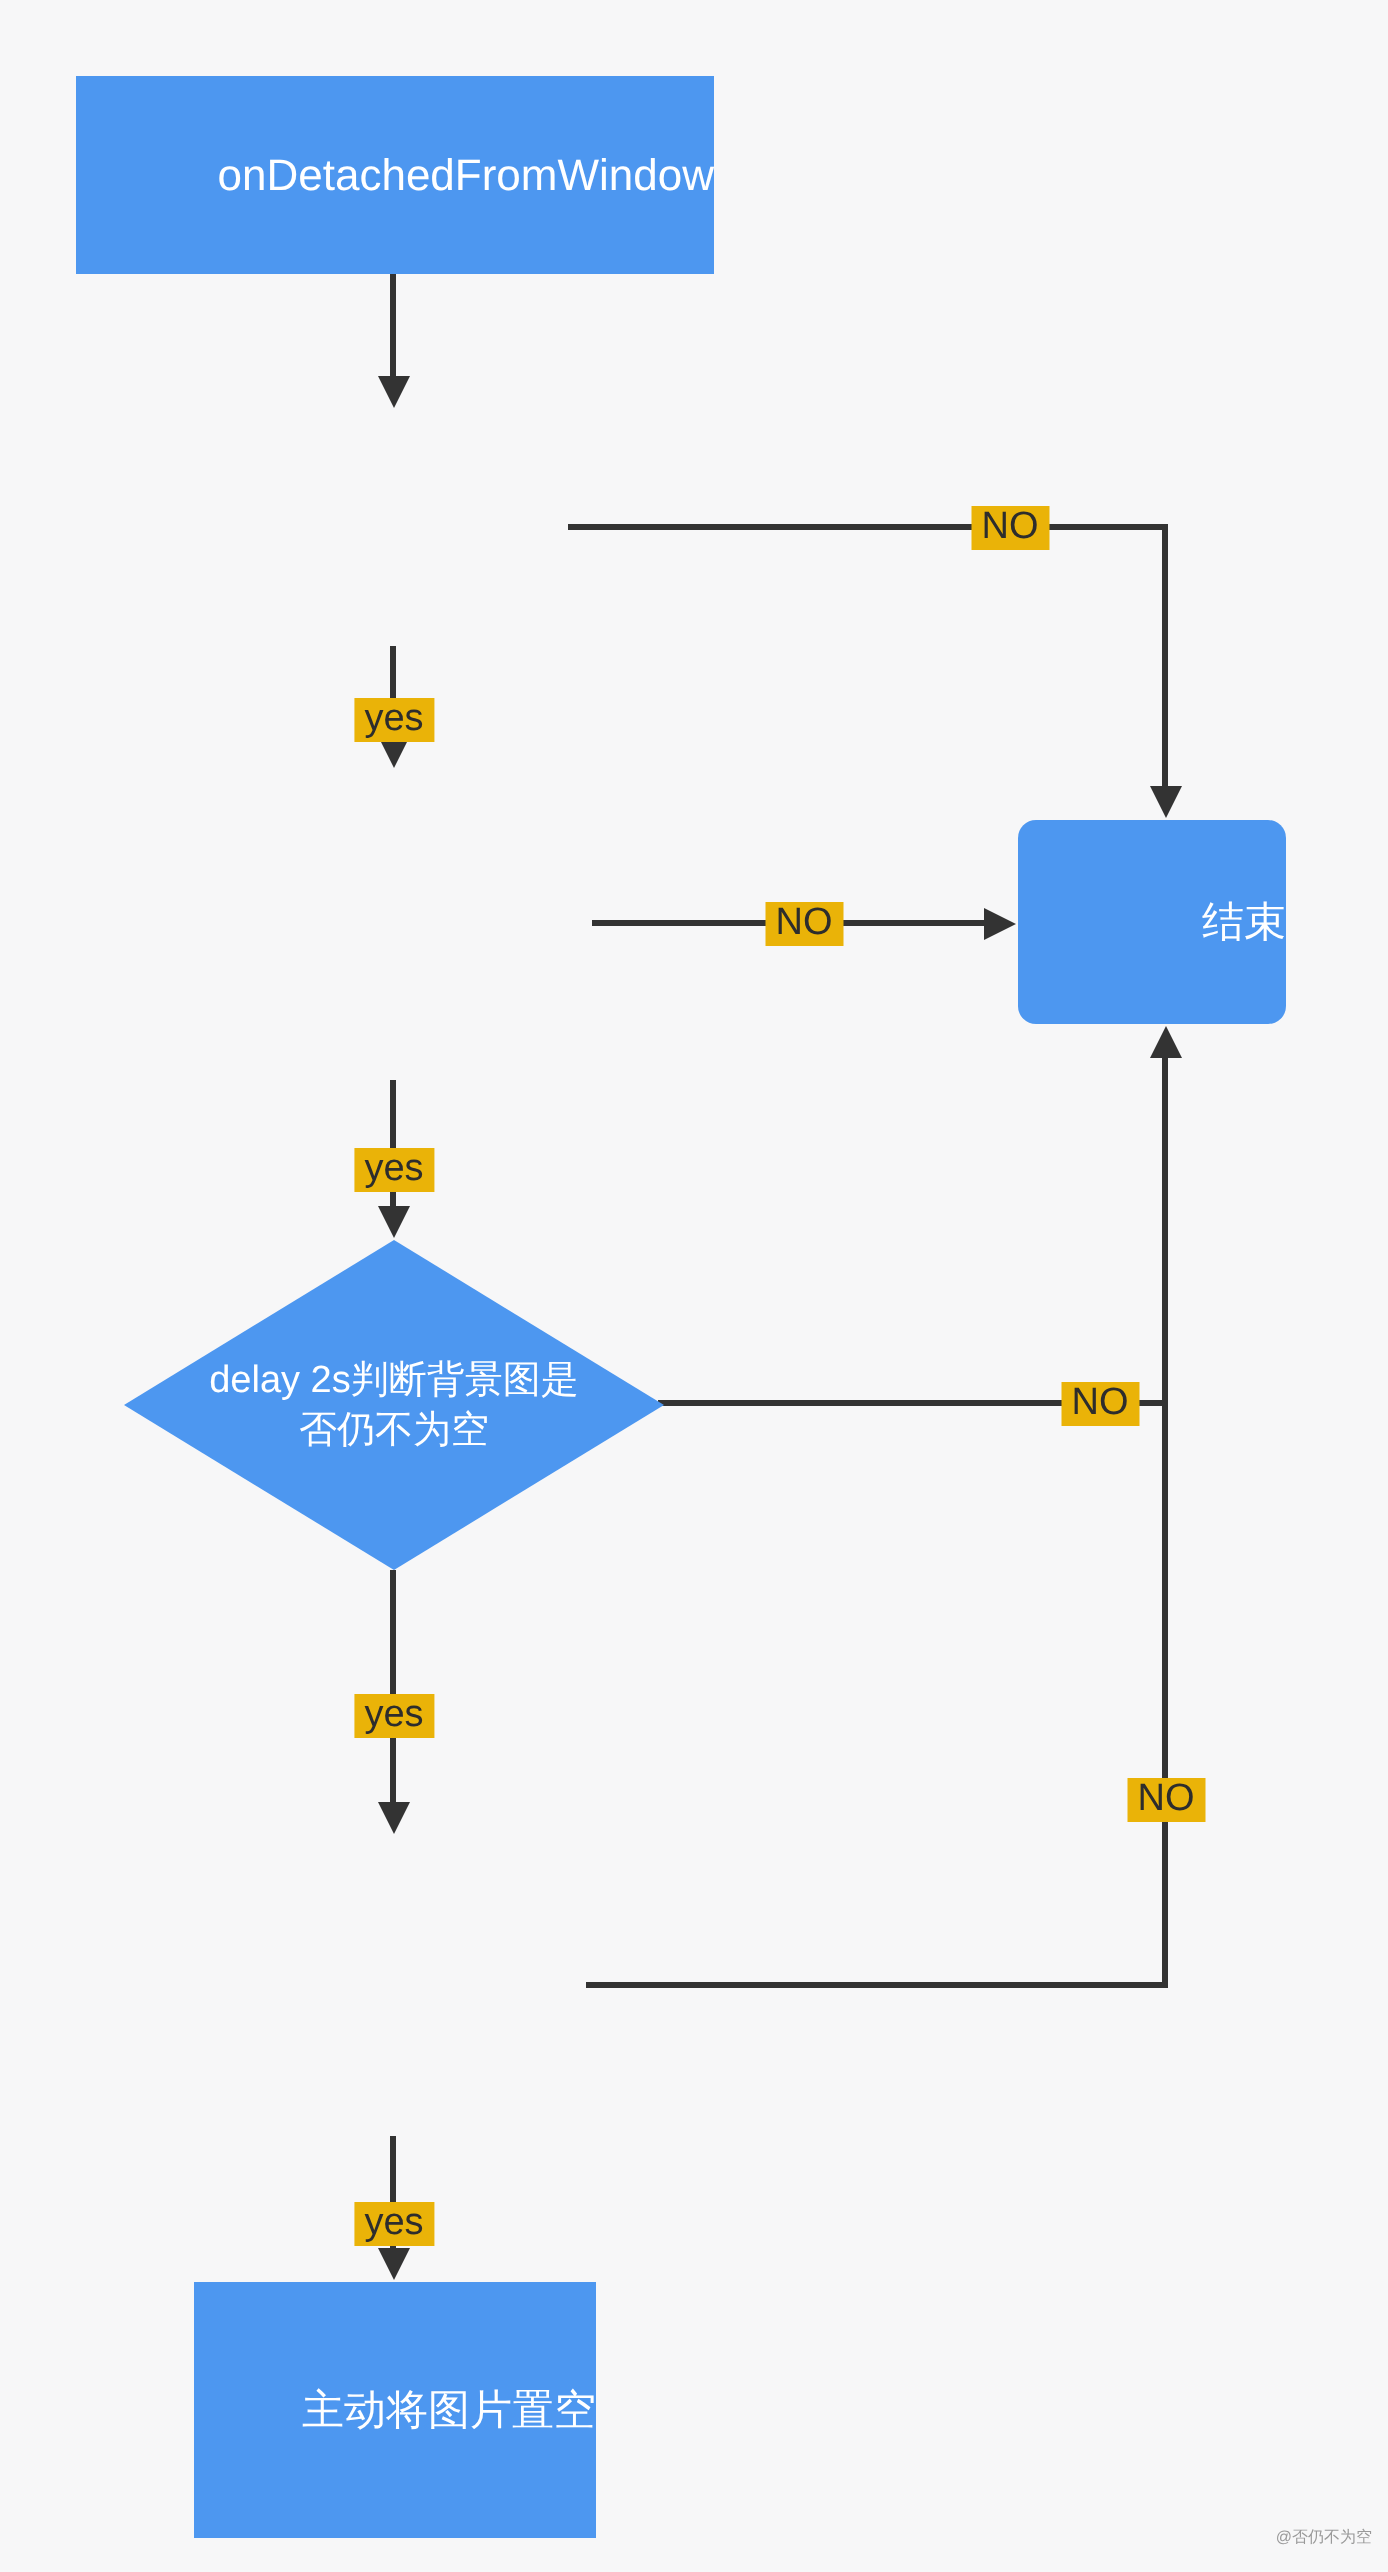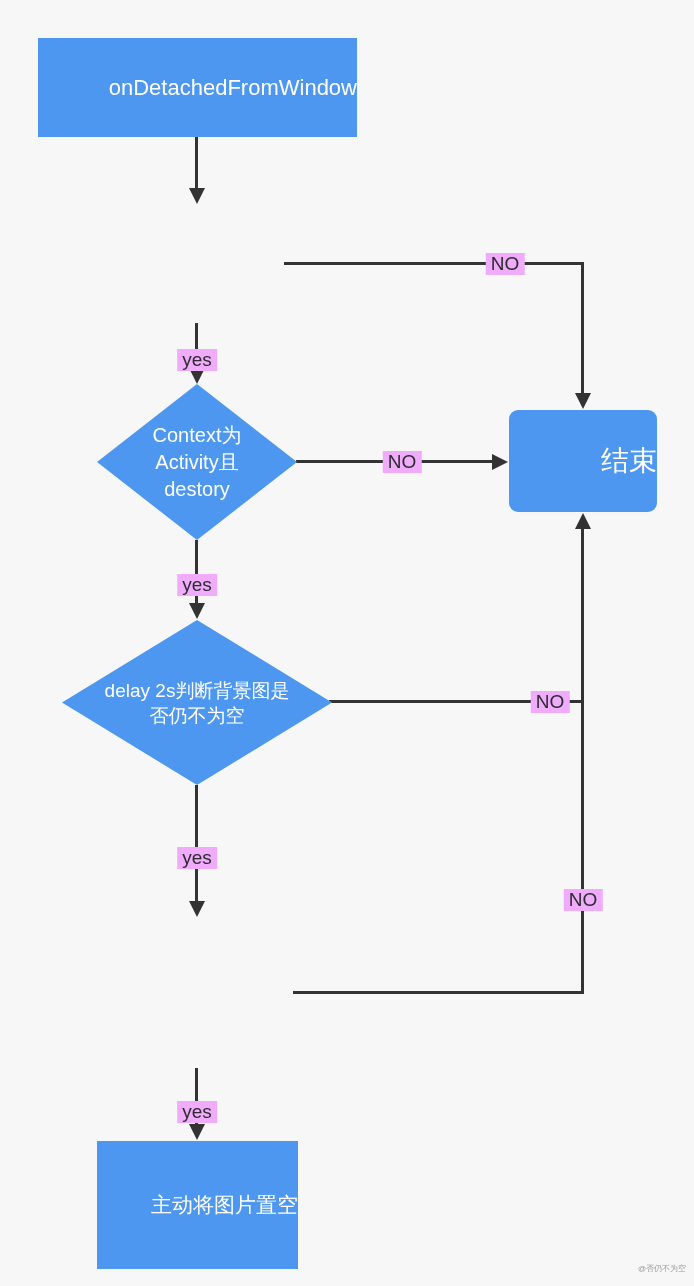--- a/index.html
+++ b/index.html
@@ -45,21 +45,21 @@
   .vline{width:3px;}
   
   .ah{position:absolute;width:0;height:0;z-index:2;}
   .ah-down{border-left:8px solid transparent;border-right:8px solid transparent;border-top:16px solid var(--line);}
   .ah-up{border-left:8px solid transparent;border-right:8px solid transparent;border-bottom:16px solid var(--line);}
   .ah-right{border-top:8px solid transparent;border-bottom:8px solid transparent;border-left:16px solid var(--line);}
   
   .chip{
     position:absolute;
     transform:translate(-50%,-50%);
-    background:#f0abfc;
+    background:#eab308;
     color:var(--chip-text);
     font-size:19px;line-height:22px;
     padding:0 5px;
     z-index:4;
     white-space:nowrap;
   }
   .watermark{
     position:absolute;
     right:8px;bottom:12px;
     font-size:8px;color:#9a9a9a;
@@ -105,35 +105,29 @@
 
   <div class="vline" style="left:195px;top:1068px;height:56px;"></div>
   <div class="chip" style="left:197px;top:1112px;">yes</div>
   <div class="ah ah-down" style="left:189px;top:1124px;"></div>
 
   <div class="rect-node" style="left:38px;top:38px;width:319px;height:99px;font-size:22px;">
     <span>onDetachedFromWindow</span>
   </div>
 
 
-  <div class="diamond" style="left:97px;top:384px;width:200px;height:156px;">
-    <div class="bg"></div>
-    <div class="label" style="font-size:20px;line-height:27px;">Context为
-Activity且
-destory</div>
-  </div>
 
   <div class="diamond" style="left:62px;top:620px;width:270px;height:165px;">
     <div class="bg"></div>
     <div class="label" style="font-size:19px;line-height:25px;">delay 2s判断背景图是
 否仍不为空</div>
   </div>
 
 
-  <div class="rect-node" style="left:509px;top:410px;width:148px;height:102px;border-radius:9px;font-size:28px;">
+  <div class="rect-node" style="left:509px;top:410px;width:134px;height:102px;border-radius:9px;font-size:21px;">
     <span>结束</span>
   </div>
 
   <div class="rect-node" style="left:97px;top:1141px;width:201px;height:128px;font-size:21px;">
     <span>主动将图片置空</span>
   </div>
 
   <div class="watermark">@否仍不为空</div>
 </div>
 

